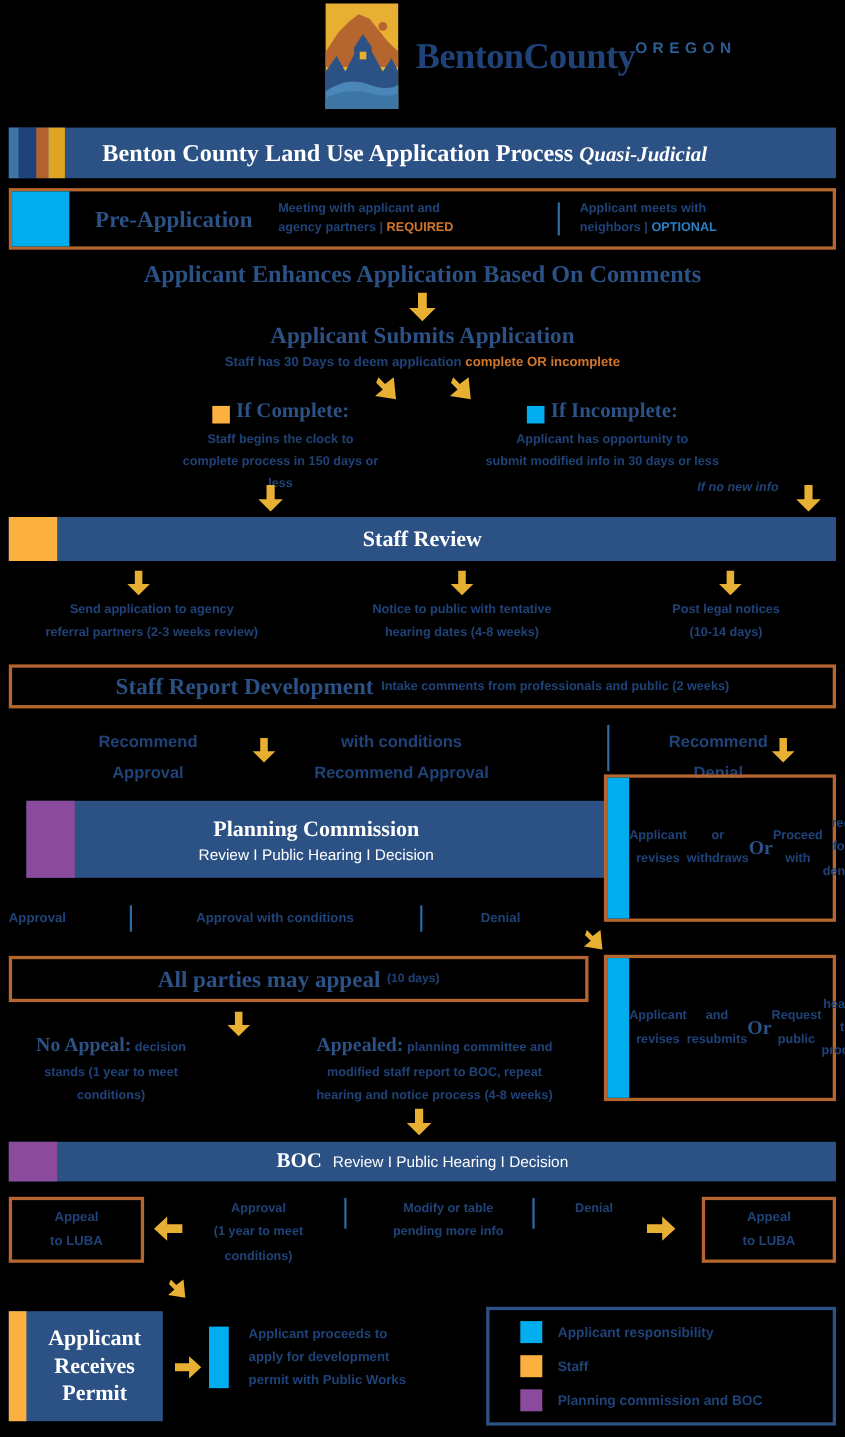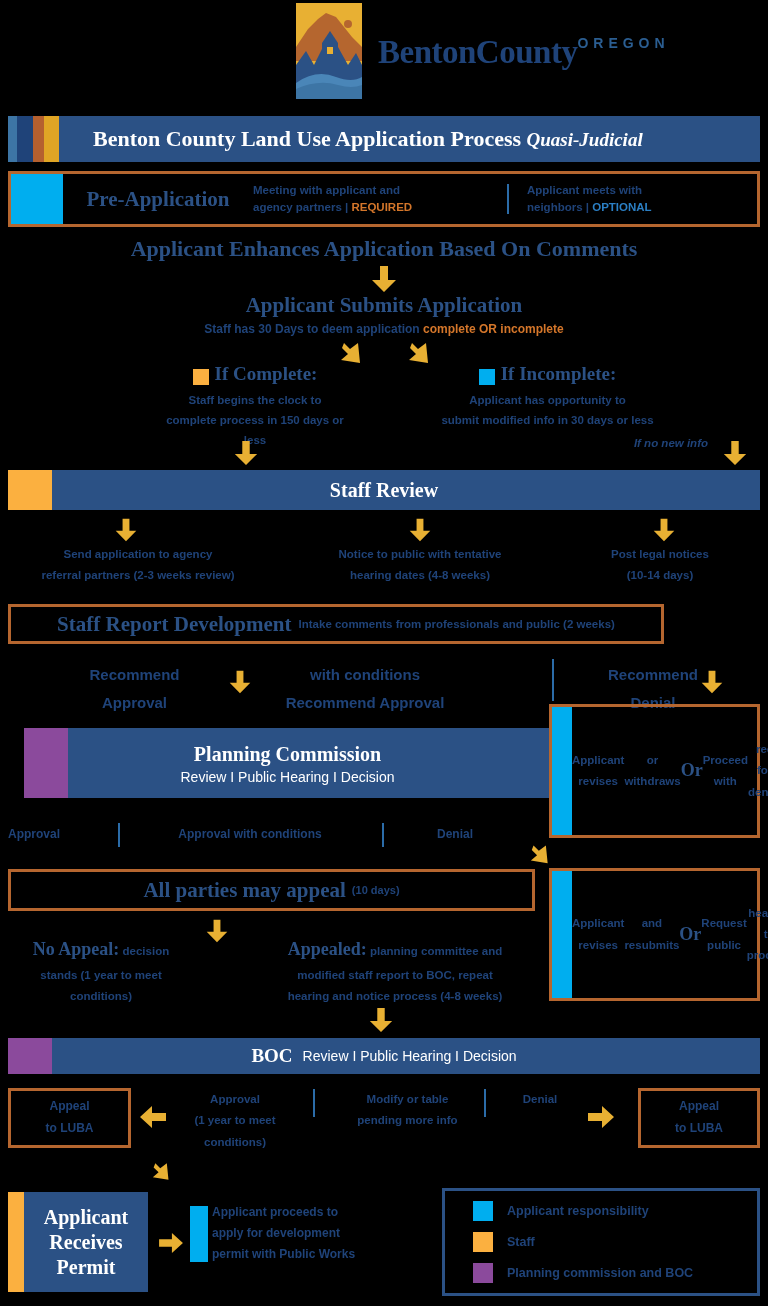--- a/index.html
+++ b/index.html
@@ -178,21 +178,21 @@
   .sr-note {
     font-size: 11.5px; font-weight: bold; color: #1F4379;
     text-align: center; line-height: 1.8;
   }
   .sr1 { left: 18px;  top: 544px; width: 240px; }
   .sr2 { left: 300px; top: 544px; width: 240px; }
   .sr3 { left: 570px; top: 544px; width: 180px; }
 
   
   .srd {
-    left: 8px; top: 604px; width: 656px; height: 40px;
+    left: 8px; top: 604px; width: 752px; height: 40px;
     border: 3px solid #B5662F;
     display: flex; align-items: center; justify-content: center;
     gap: 7px;
   }
   .srd-title {
     font-family: "Liberation Serif", serif;
     font-weight: bold; font-size: 21px; color: #2B5185;
   }
   .srd-sub {
     font-size: 11.5px; font-weight: bold; color: #1F4379;
@@ -328,21 +328,21 @@
   .permit-body {
     flex: 1; display: flex; align-items: center; justify-content: center;
     color: #fff;
     font-family: "Liberation Serif", serif;
     font-weight: bold; font-size: 20px;
     line-height: 1.25; text-align: center;
   }
 
   .pw {
     left: 190px; top: 1202px; width: 225px;
-    display: flex; gap: 4px; align-items: flex-start;
+    display: flex; gap: 18px; align-items: flex-start;
   }
   .pw-chip { flex: 0 0 18px; height: 56px; background: #00AEEF; margin-top: 4px; }
   .pw-text {
     font-size: 12px; font-weight: bold; color: #1F4379;
     line-height: 1.75;
   }
 
   
   .legend {
     left: 442px; top: 1188px; width: 318px; height: 108px;

